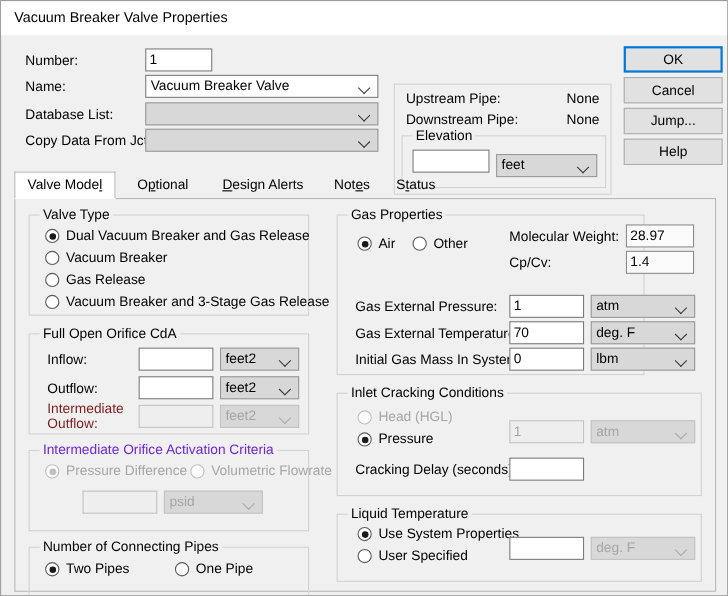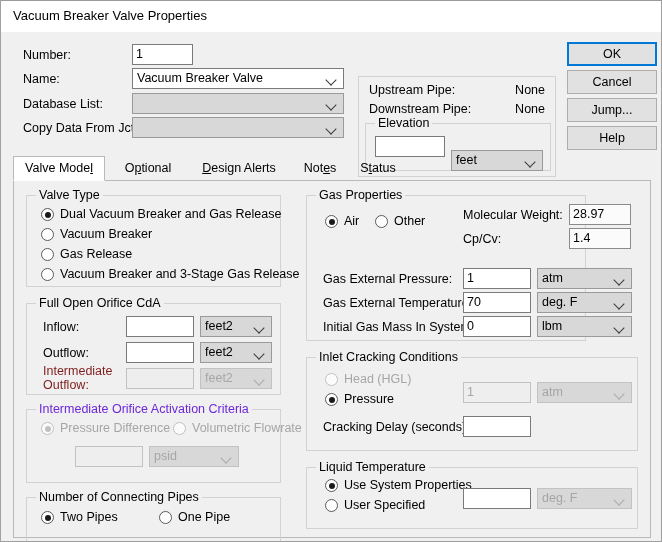--- a/index.html
+++ b/index.html
@@ -285,21 +285,21 @@
 
   <div class="pipeinfo" style="left:357px; top:40px; width:198px; height:101px;margin-top:36px;">
     <div class="lbl" style="left:10px; top:6px;">Upstream Pipe:</div>
     <div class="rightval" style="right:10px; top:6px;">None</div>
     <div class="lbl" style="left:10px; top:25px;">Downstream Pipe:</div>
     <div class="rightval" style="right:10px; top:25px;">None</div>
 
     <div class="group" style="left:6px; top:46px; width:186px; height:48px;">
       <span class="gtitle">Elevation</span>
       <div class="txtbox" style="left:9px; top:12px; width:70px; height:21px;"></div>
-      <div class="combo grey" style="left:85px; top:26px; width:92px; height:21px;">
+      <div class="combo grey" style="left:85px; top:16px; width:92px; height:21px;">
         <span class="ctext">feet</span>
         <span class="arrow"></span>
       </div>
     </div>
   </div>
 
   <div class="btn" style="left:566px; top:70px; width:90px; height:24px;">Cancel</div>
   <div class="btn default" style="left:566px; top:42px; width:90px; height:24px;">OK</div>
   <div class="btn" style="left:566px; top:98px; width:90px; height:24px;">Jump...</div>
   <div class="btn" style="left:566px; top:126px; width:90px; height:24px;">Help</div>

